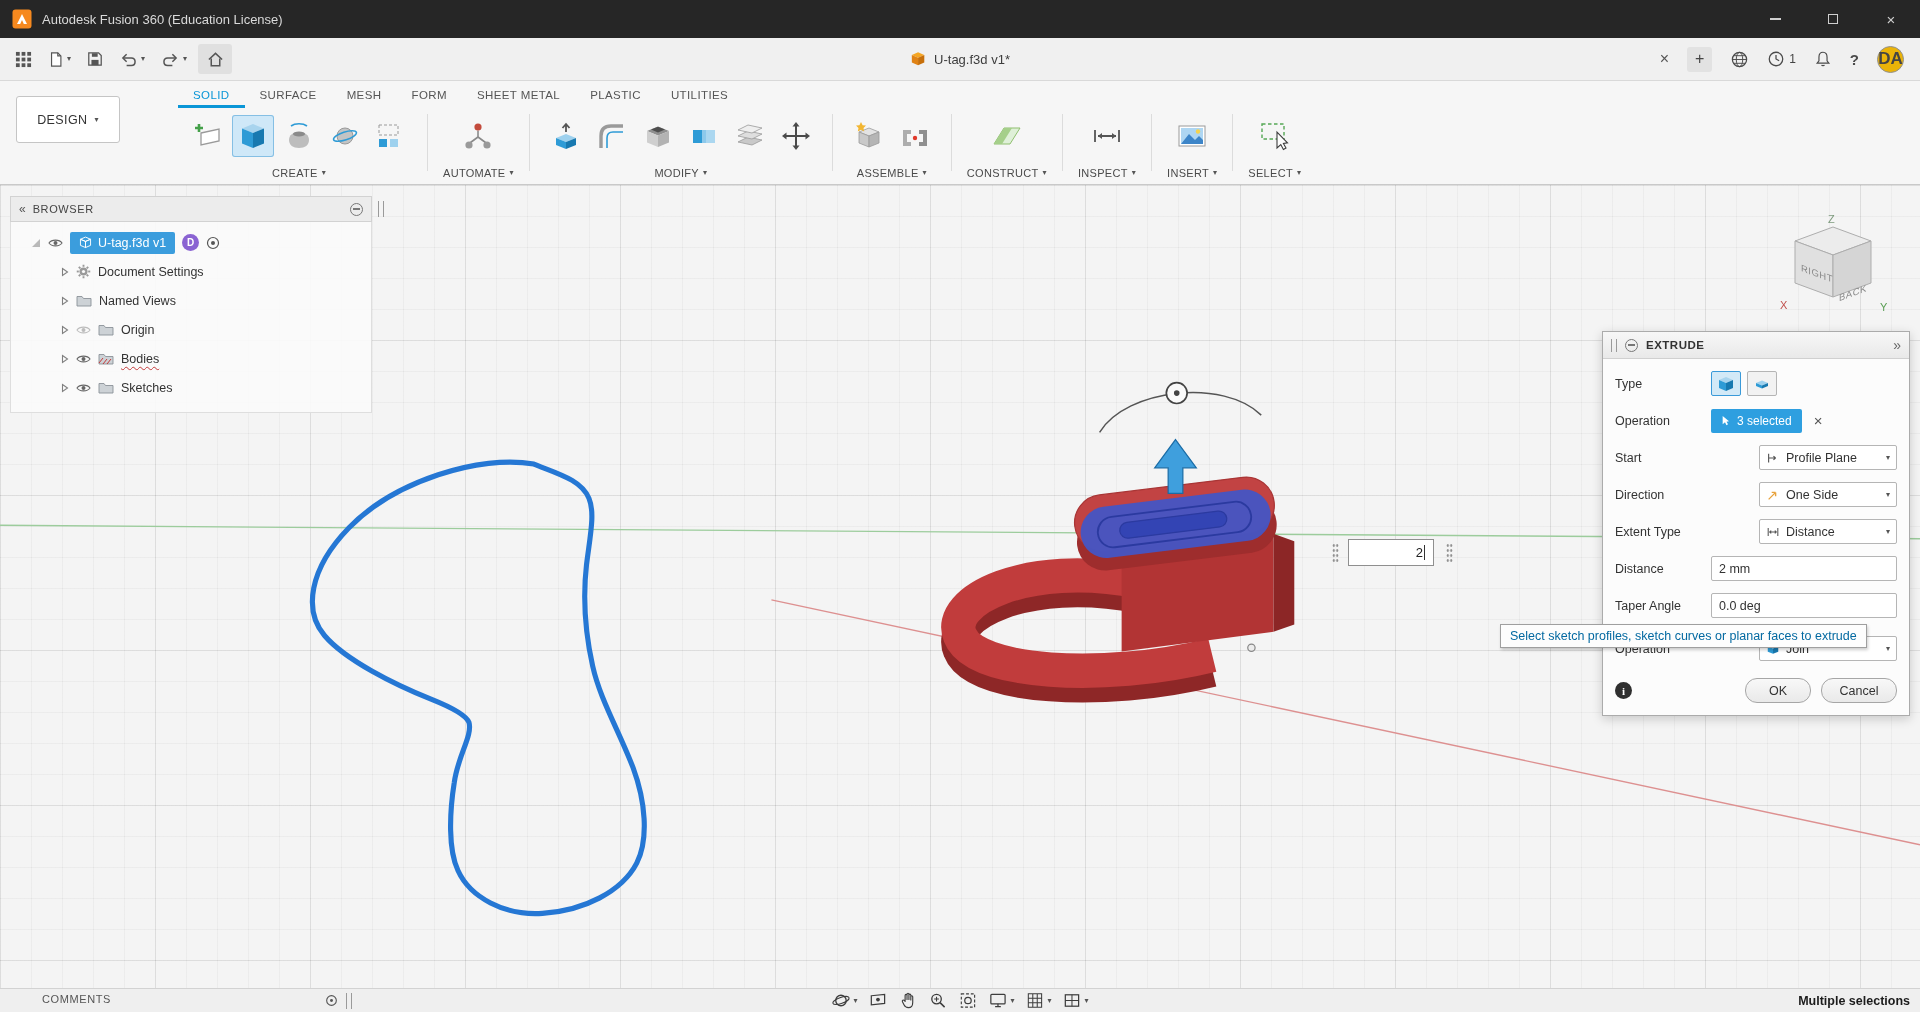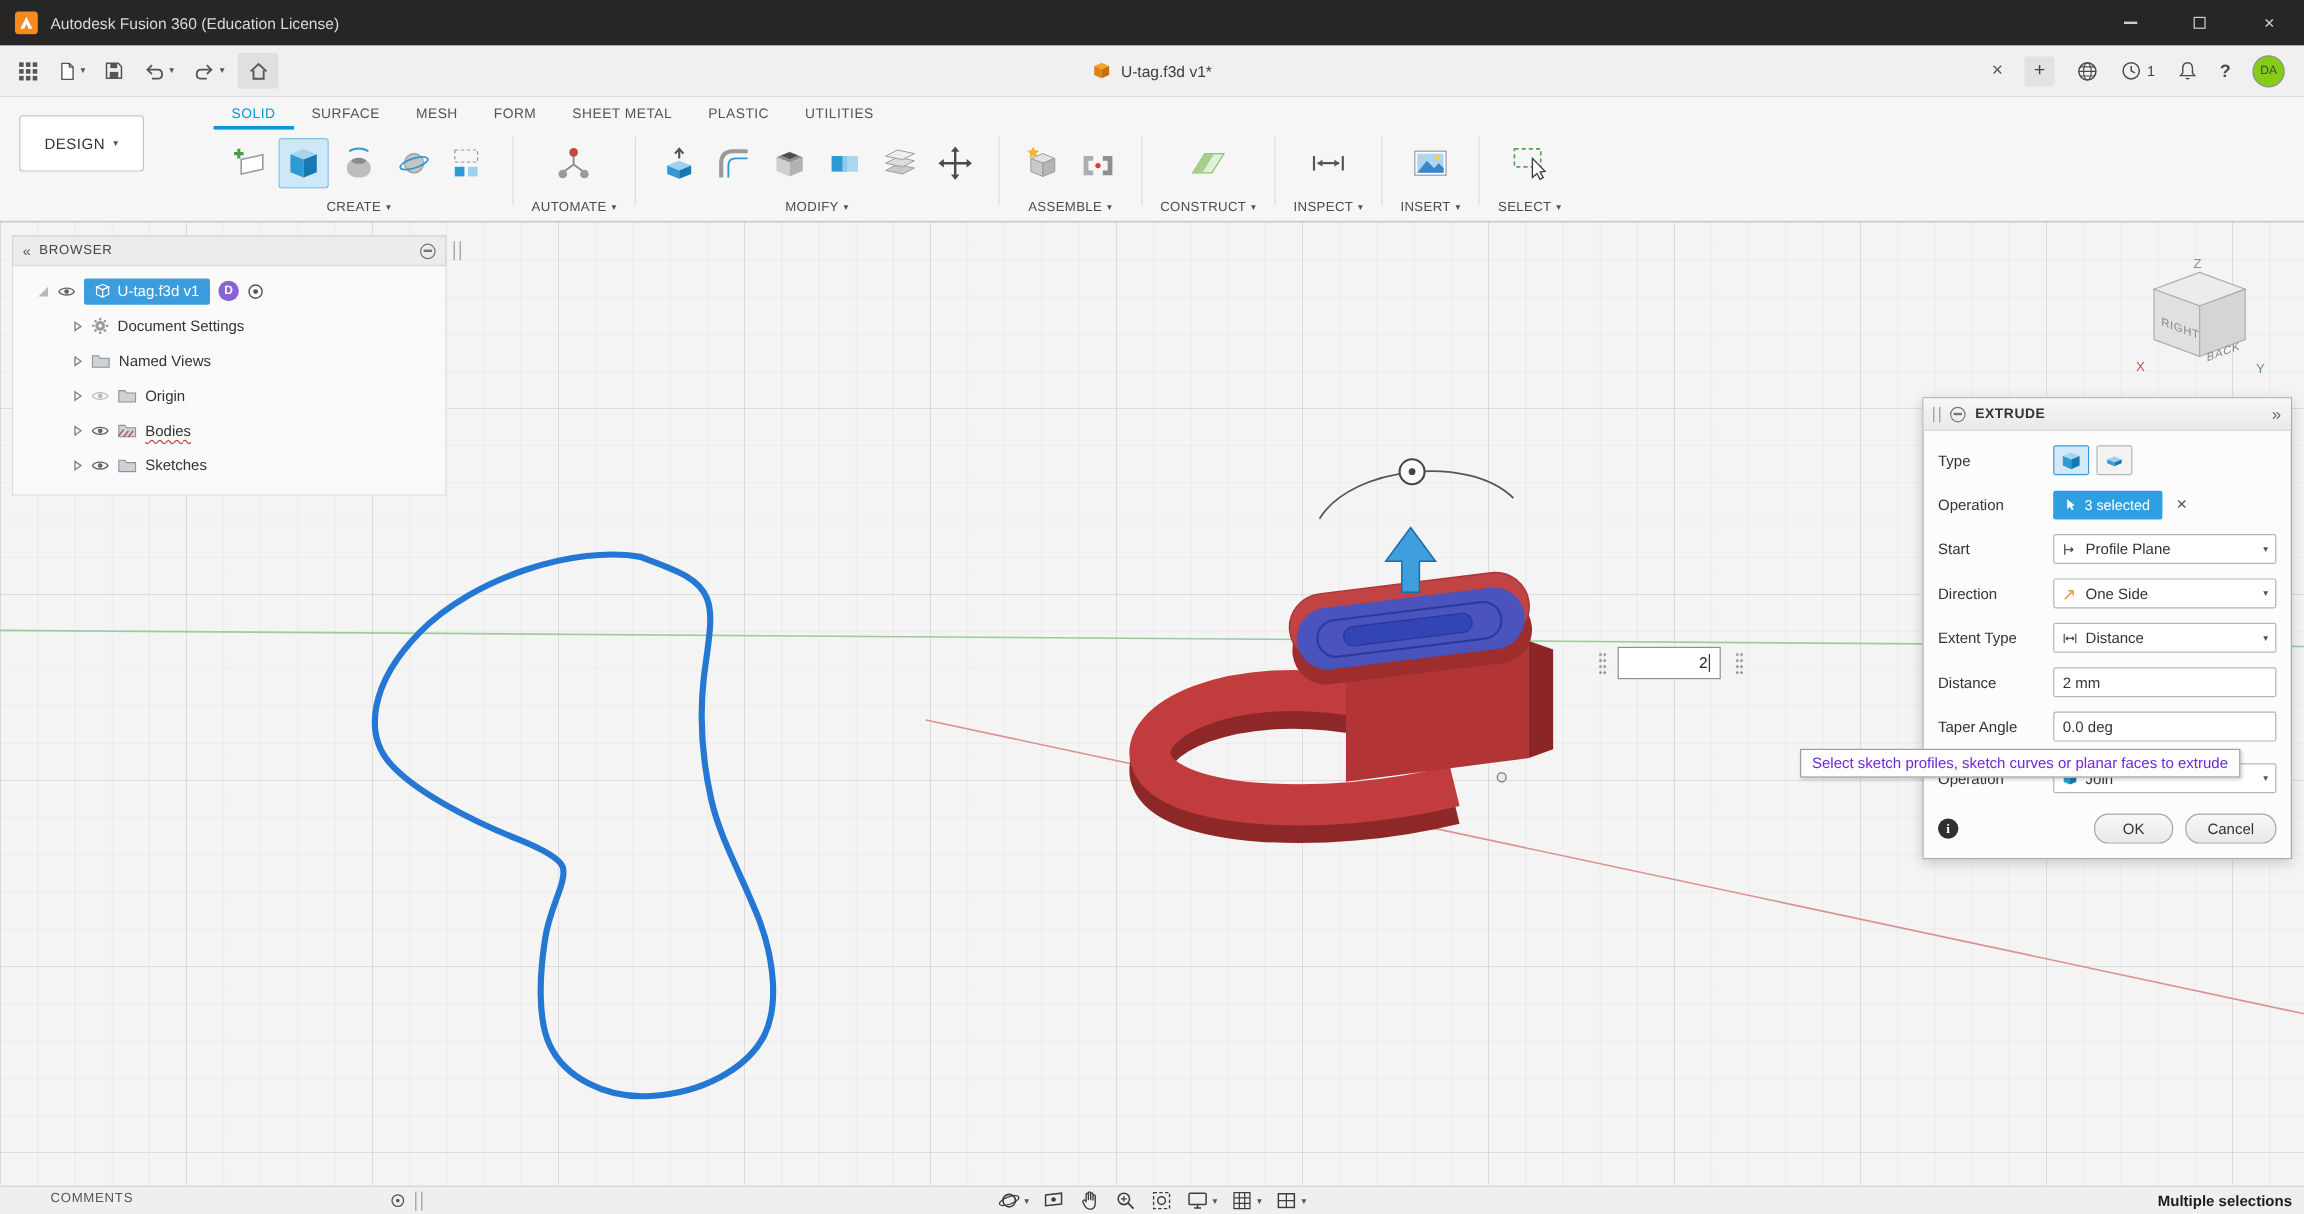--- a/index.html
+++ b/index.html
@@ -22,21 +22,21 @@
   .qat-left{display:flex;align-items:center;gap:6px;padding-left:10px;}
   .qat-btn{height:30px;display:flex;align-items:center;justify-content:center;padding:0 5px;gap:3px;}
   .home-tile{background:#e0e0e0;border-radius:3px;width:34px;}
   .caret{font-size:8px;color:#555;line-height:1;}
   .doc-tab{position:absolute;left:50%;top:0;transform:translateX(-50%);height:100%;display:flex;align-items:center;gap:8px;padding:0 18px;font-size:13px;color:#3d3d3d;}
   .qat-right{position:absolute;right:0;top:0;height:100%;display:flex;align-items:center;gap:18px;padding-right:16px;color:#4a4a4a;}
   .plus-tile{width:25px;height:25px;background:#e2e2e2;border-radius:3px;display:flex;align-items:center;justify-content:center;font-size:16px;color:#444;}
   .close-doc{font-size:16px;color:#555;}
   .help-glyph{font-size:15px;font-weight:bold;color:#4a4a4a;}
   .clock-wrap{display:flex;align-items:center;gap:4px;font-size:12px;color:#444;}
-  .avatar{width:27px;height:27px;border:1.5px solid #909090;border-radius:50%;display:flex;align-items:center;justify-content:center;font-size:10px;font-weight:normal;color:#444;background:#84cc16;}
+  .avatar{width:27px;height:27px;border:1.5px solid #909090;border-radius:50%;display:flex;align-items:center;justify-content:center;font-size:17px;font-weight:bold;color:#444;background:#eab308;}
 
   
   .ribbon{height:104px;background:#f6f6f6;border-bottom:1px solid #c9c9c9;position:relative;flex:0 0 104px;}
   .workspace{position:absolute;left:16px;top:15px;width:104px;height:47px;background:#fff;border:1px solid #c5c5c5;border-radius:3px;display:flex;align-items:center;justify-content:center;gap:7px;font-size:12.5px;color:#333;letter-spacing:.4px;}
   .ribbon-tabs{display:flex;margin-left:178px;height:27px;align-items:flex-end;}
   .rtab{padding:4px 15px 4px;font-size:11.5px;letter-spacing:.4px;color:#555;border-bottom:3px solid transparent;}
   .rtab.active{color:#0a96d7;border-bottom-color:#0a96d7;margin-top:13px;}
   .ribbon-tools{display:flex;align-items:stretch;margin-left:178px;height:75px;}
   .tgroup{display:flex;flex-direction:column;align-items:center;padding:0 8px;}
   .ticons{flex:1;display:flex;align-items:center;gap:4px;}
@@ -80,35 +80,35 @@
   
   .dialog{position:absolute;left:1602px;top:146px;width:308px;background:#fcfcfc;border:1px solid #ababab;box-shadow:0 3px 10px rgba(0,0,0,.18);z-index:6;}
   .dlg-header{height:27px;background:linear-gradient(#f7f7f7,#e9e9e9);border-bottom:1px solid #d0d0d0;display:flex;align-items:center;padding:0 8px;gap:8px;}
   .dlg-title{font-weight:bold;letter-spacing:.5px;font-size:11.5px;color:#333;}
   .dlg-pin{margin-left:auto;color:#666;font-size:14px;}
   .dlg-body{padding:11px 12px 0;}
   .drow{display:flex;align-items:center;height:27px;margin-bottom:10px;}
   .drow.op{margin-top:16px;}
   .dlbl{flex:0 0 96px;font-size:12.5px;color:#333;}
   .dctl{flex:1;display:flex;align-items:center;}
-  .sel{flex:1;height:25px;border:1px solid #b5b5b5;background:#fff;border-radius:2px;display:flex;align-items:center;gap:6px;padding:0 6px;font-size:12.5px;color:#333;}
+  .sel{flex:1;height:25px;border:1px solid #b5b5b5;background:#fff;border-radius:2px;display:flex;align-items:center;gap:6px;padding:0 6px;font-size:12.5px;color:#333;margin-left:48px;}
   .sel .caret{margin-left:auto;}
   .inpbox{flex:1;height:25px;border:1px solid #b5b5b5;background:#fff;border-radius:2px;display:flex;align-items:center;padding:0 7px;font-size:12.5px;color:#333;}
   .type-tile{width:30px;height:25px;border:1px solid #b5b5b5;border-radius:2px;background:#f2f2f2;display:flex;align-items:center;justify-content:center;margin-right:6px;}
   .type-tile.sel-active{background:#d2e9f7;border-color:#3a9ad9;}
   .chip{height:24px;background:#2e9fe0;color:#fff;border-radius:2px;display:flex;align-items:center;gap:6px;padding:0 10px;font-size:12px;}
   .chip-x{margin-left:12px;color:#555;font-size:15px;}
   .dlg-footer{display:flex;align-items:center;padding:6px 12px 12px;}
   .info-i{width:17px;height:17px;border-radius:50%;background:#2f2f2f;color:#fff;font-size:11px;font-weight:bold;display:flex;align-items:center;justify-content:center;font-family:"Liberation Serif",serif;}
   .btn{height:25px;border:1px solid #a6a6a6;background:linear-gradient(#f8f8f8,#e9e9e9);border-radius:12px;font-size:12.5px;color:#333;display:flex;align-items:center;justify-content:center;}
   .btn.ok{width:66px;margin-left:auto;}
   .btn.cancel{width:76px;margin-left:10px;}
 
   
-  .tooltip{position:absolute;left:1500px;top:439px;height:24px;background:#fdfdfd;border:1px solid #9f9f9f;box-shadow:1px 2px 3px rgba(0,0,0,.2);display:flex;align-items:center;padding:0 9px;font-size:12.5px;color:#6d28d9;z-index:8;white-space:nowrap;}
+  .tooltip{position:absolute;left:1500px;top:439px;height:24px;background:#fdfdfd;border:1px solid #9f9f9f;box-shadow:1px 2px 3px rgba(0,0,0,.2);display:flex;align-items:center;padding:0 9px;font-size:12.5px;color:#0369a1;z-index:8;white-space:nowrap;}
   .float-input{position:absolute;left:1348px;top:354px;width:86px;height:27px;background:#fff;border:1px solid #8f8f8f;display:flex;align-items:center;justify-content:flex-end;padding:0 8px;font-size:13px;color:#222;z-index:5;}
   .caret-bar{width:1px;height:15px;background:#333;margin-left:1px;}
   .grip-dots{position:absolute;width:7px;height:20px;z-index:5;background-image:radial-gradient(circle,#8f8f8f 1px,transparent 1.4px);background-size:3.5px 5px;}
   .grip-l{left:1332px;top:358px;}
   .grip-r{left:1446px;top:358px;}
 
   
   .statusbar{height:24px;background:#efefef;border-top:1px solid #d2d2d2;display:flex;align-items:center;position:relative;font-size:11px;color:#555;flex:0 0 24px;}
   .sb-left{display:flex;align-items:flex-start;gap:10px;padding-left:42px;width:352px;}
   .sb-comments{letter-spacing:.6px;}

